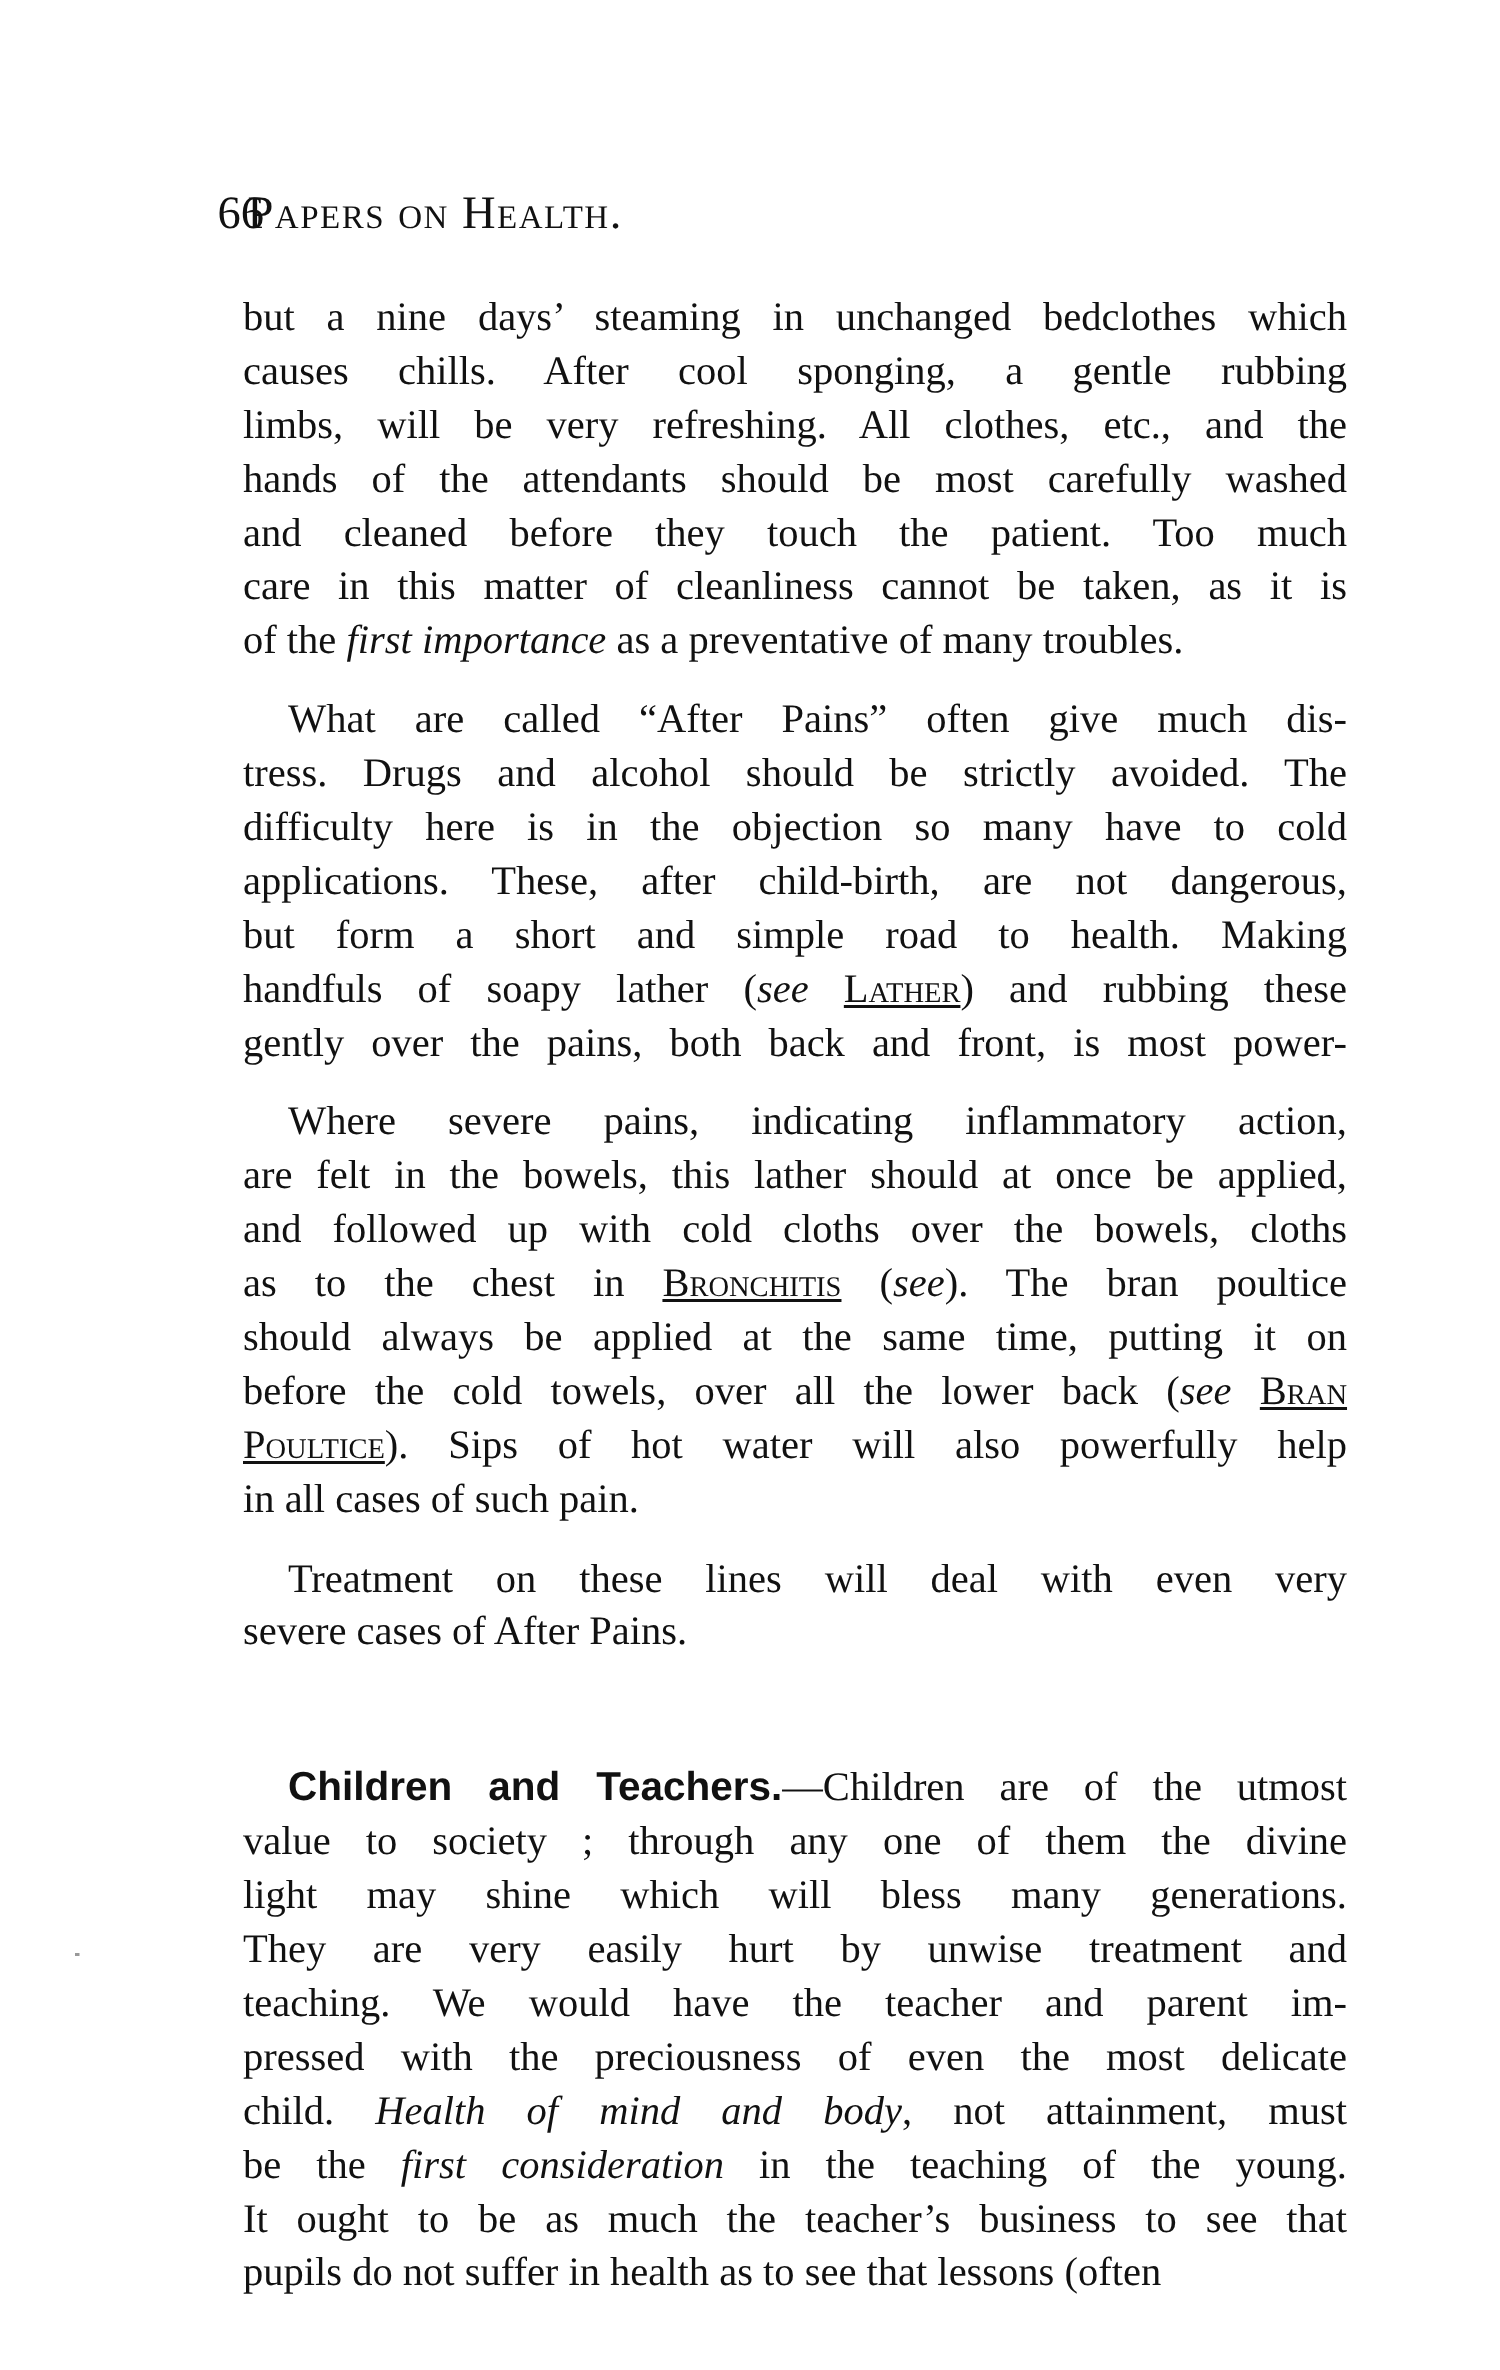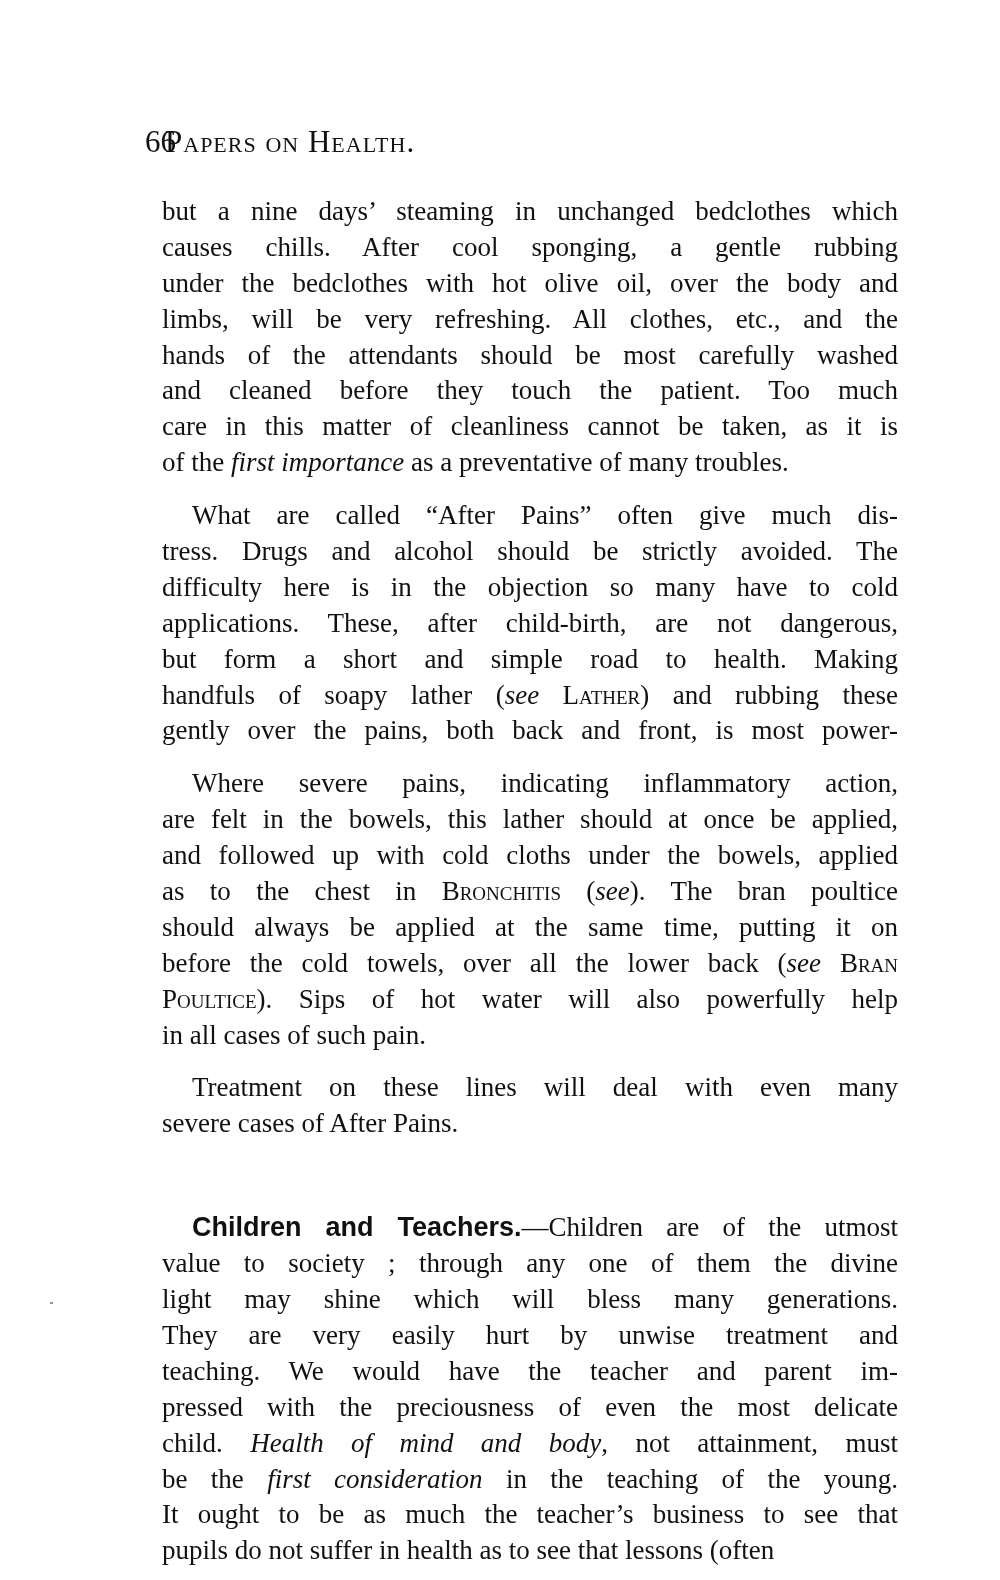--- a/index.html
+++ b/index.html
@@ -5,21 +5,21 @@
   html, body { margin: 0; padding: 0; background: #ffffff; }
   body { width: 1000px; height: 1580px; position: relative; overflow: hidden; color: #111; }
   .page { position: absolute; left: 145px; top: 100px; width: 770px; font-family: "Liberation Serif", "DejaVu Serif", serif; }
   .running-head { position: relative; height: 60px; margin-top: 16px; }
   .page-number { position: absolute; left: 0; top: 8px; font-size: 31px; }
   .running-title { position: absolute; left: 0; right: 0; top: 8px; text-align: left; font-size: 31px; font-variant: small-caps; letter-spacing: 1px; padding-left: 20px; }
   .line { display: block; height: 35.9px; line-height: 35.9px; font-size: 27px; text-align: justify; text-align-last: justify; white-space: nowrap; overflow: visible; }
   .line.last { text-align-last: left; }
   .line.indent { padding-left: 30px; }
   .para { margin: 17px; }
-  .sc { font-variant: small-caps; }
+  .sc { font-variant: small-caps; text-decoration: underline; }
   .it { font-style: italic; }
   .bold-heading { font-family: "Liberation Sans", "DejaVu Sans", sans-serif; font-weight: bold; font-size: 27px; }
   .block1 { margin-top: 18px; }
   .gap { height: 34px; }
   .margin-dots { position: absolute; left: 50px; top: 1302px; width: 3px; height: 2px; background: #999; }
 </style>
 </head>
 <body>
 
 <div class="margin-dots"></div>
@@ -27,48 +27,47 @@
 <div class="page">
   <div class="running-head">
     <span class="page-number">66</span>
     <span class="running-title">Papers on Health.</span>
   </div>
 
   <div class="block1" id="body">
       <div class="para">
         <span class="line">but a nine days’ steaming in unchanged bedclothes which</span>
         <span class="line">causes chills.  After cool sponging, a gentle rubbing</span>
-        <span class="line">under the bedclothes with hot olive oil, over the body and</span>
         <span class="line">limbs, will be very refreshing.  All clothes, etc., and the</span>
         <span class="line">hands of the attendants should be most carefully washed</span>
         <span class="line">and cleaned before they touch the patient.  Too much</span>
         <span class="line">care in this matter of cleanliness cannot be taken, as it is</span>
         <span class="line last">of the <span class="it">first importance</span> as a preventative of many troubles.</span>
       </div>
       <div class="para">
         <span class="line indent">What are called “After Pains” often give much dis-</span>
         <span class="line">tress.  Drugs and alcohol should be strictly avoided.  The</span>
         <span class="line">difficulty here is in the objection so many have to cold</span>
         <span class="line">applications.  These, after child-birth, are not dangerous,</span>
         <span class="line">but form a short and simple road to health.  Making</span>
         <span class="line">handfuls of soapy lather (<span class="it">see</span> <span class="sc">Lather</span>) and rubbing these</span>
         <span class="line">gently over the pains, both back and front, is most power-</span>
       </div>
       <div class="para">
         <span class="line indent">Where severe pains, indicating inflammatory action,</span>
         <span class="line">are felt in the bowels, this lather should at once be applied,</span>
-        <span class="line">and followed up with cold cloths under the bowels, applied</span>
+        <span class="line">and followed up with cold cloths over the bowels, cloths</span>
         <span class="line">as to the chest in <span class="sc">Bronchitis</span> (<span class="it">see</span>).  The bran poultice</span>
         <span class="line">should always be applied at the same time, putting it on</span>
         <span class="line">before the cold towels, over all the lower back (<span class="it">see</span> <span class="sc">Bran</span></span>
         <span class="line"><span class="sc">Poultice</span>).  Sips of hot water will also powerfully help</span>
         <span class="line last">in all cases of such pain.</span>
       </div>
       <div class="para">
-        <span class="line indent">Treatment on these lines will deal with even many</span>
+        <span class="line indent">Treatment on these lines will deal with even very</span>
         <span class="line last">severe cases of After Pains.</span>
       </div>
       <div class="gap"></div>
       <div class="para">
         <span class="line indent"><span class="bold-heading">Children and Teachers.</span>—Children are of the utmost</span>
         <span class="line">value to society ; through any one of them the divine</span>
         <span class="line">light may shine which will bless many generations.</span>
         <span class="line">They are very easily hurt by unwise treatment and</span>
         <span class="line">teaching.  We would have the teacher and parent im-</span>
         <span class="line">pressed with the preciousness of even the most delicate</span>

